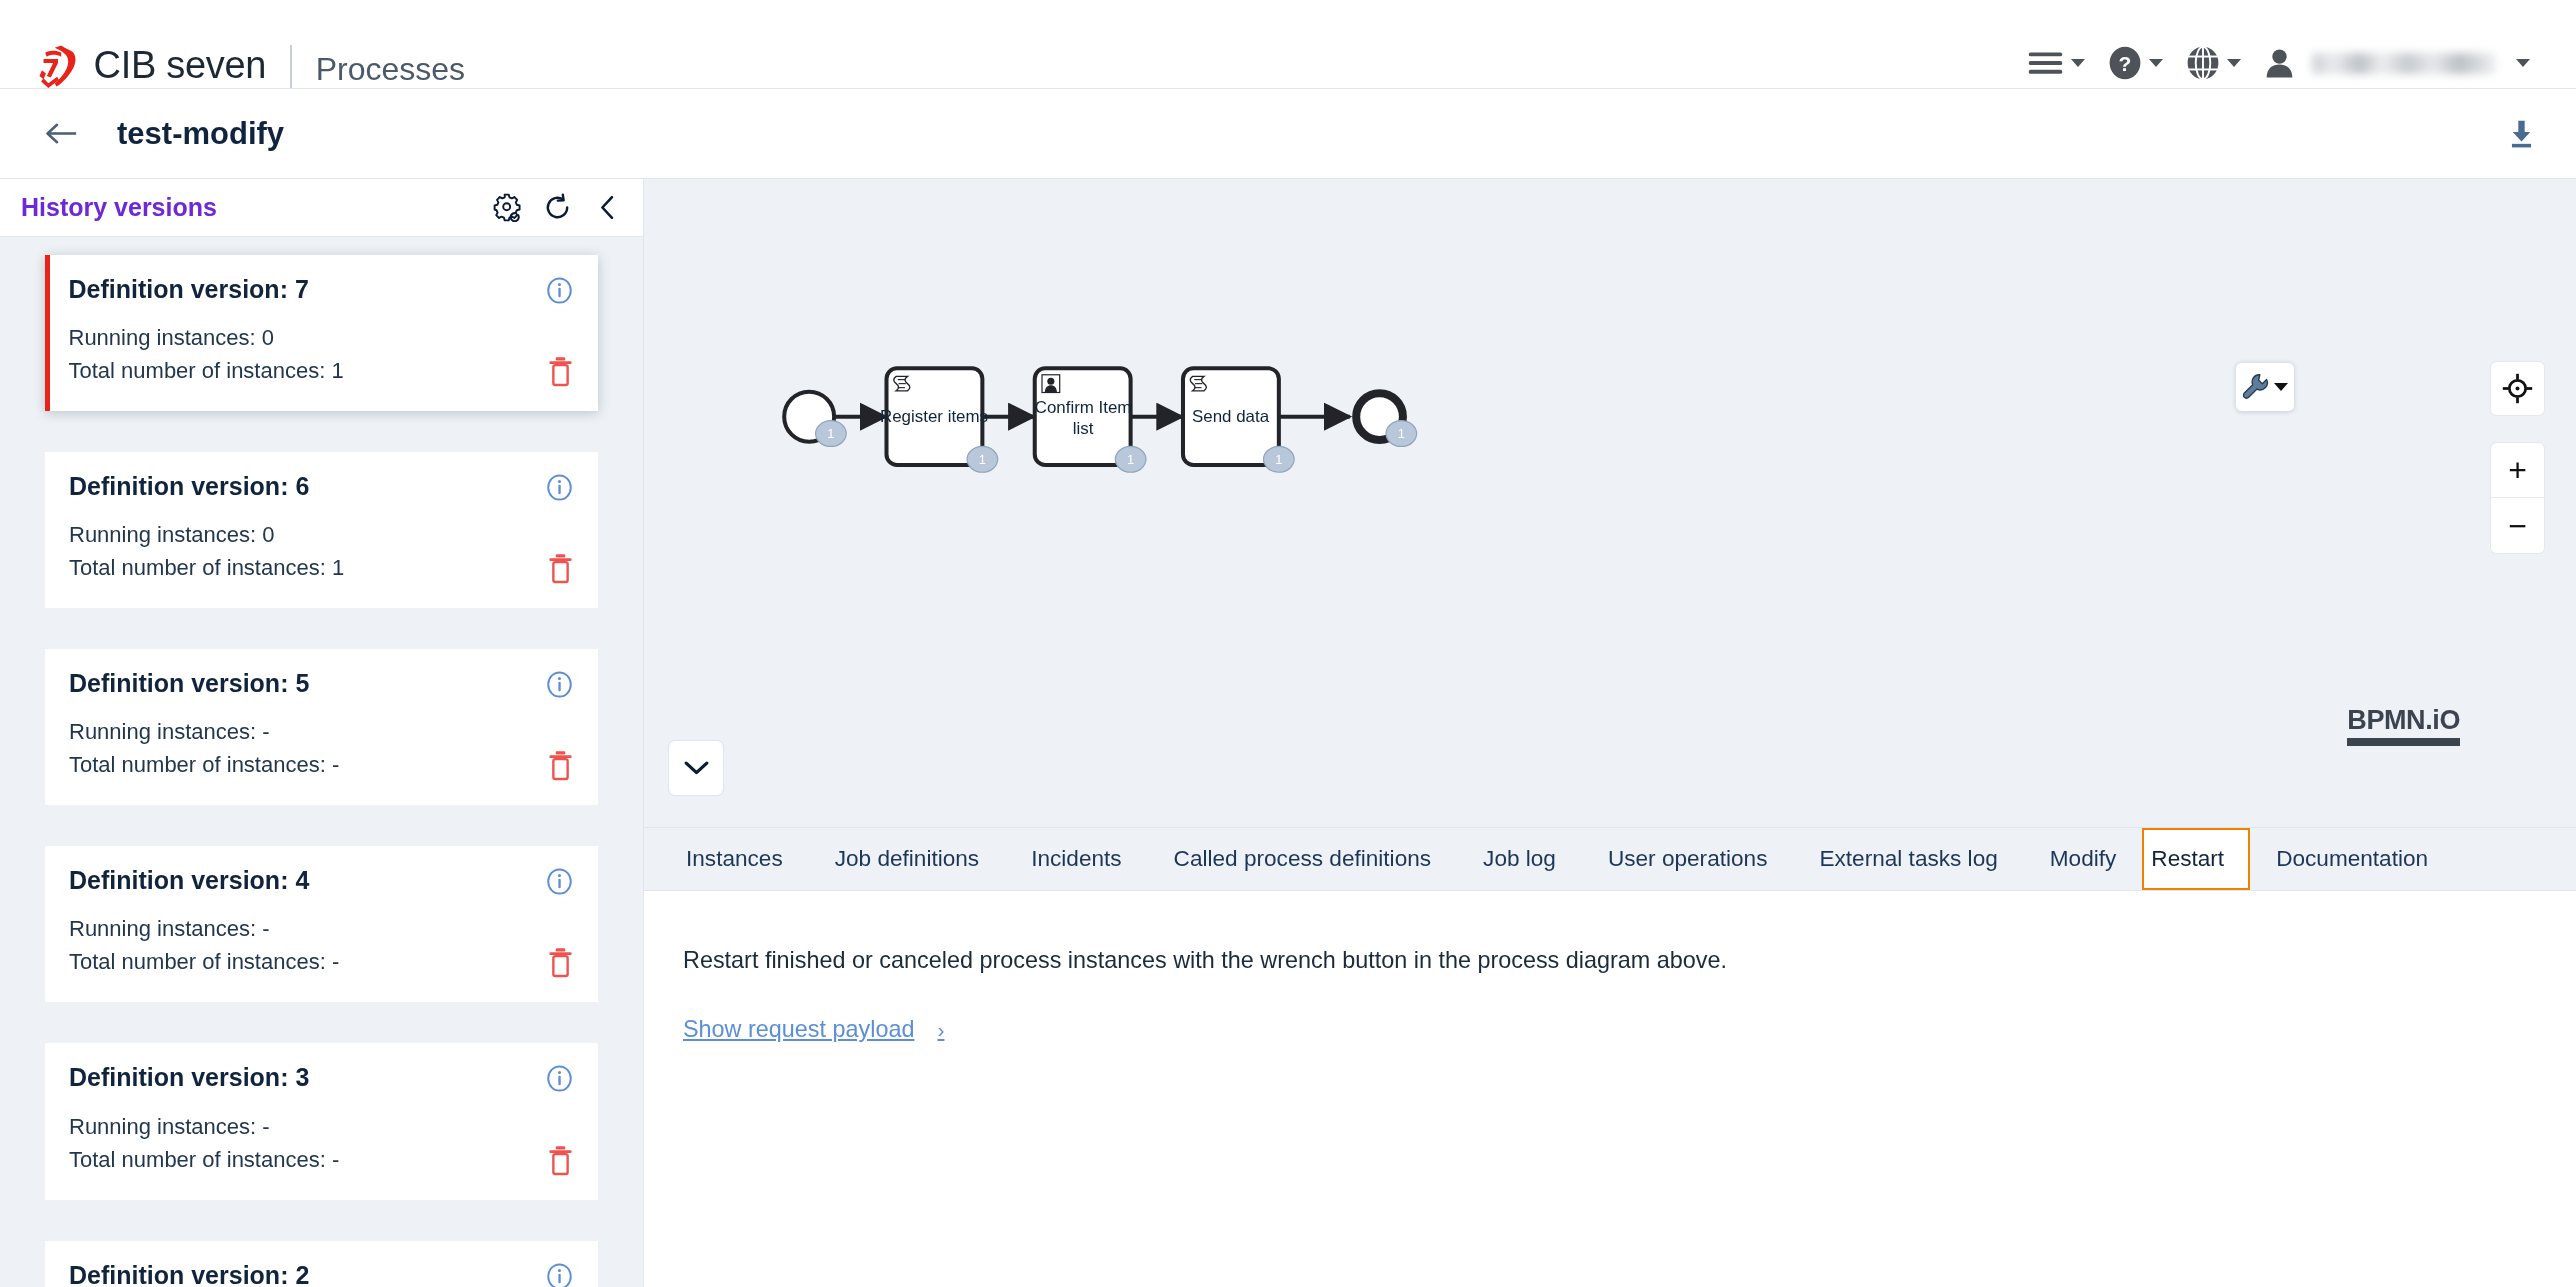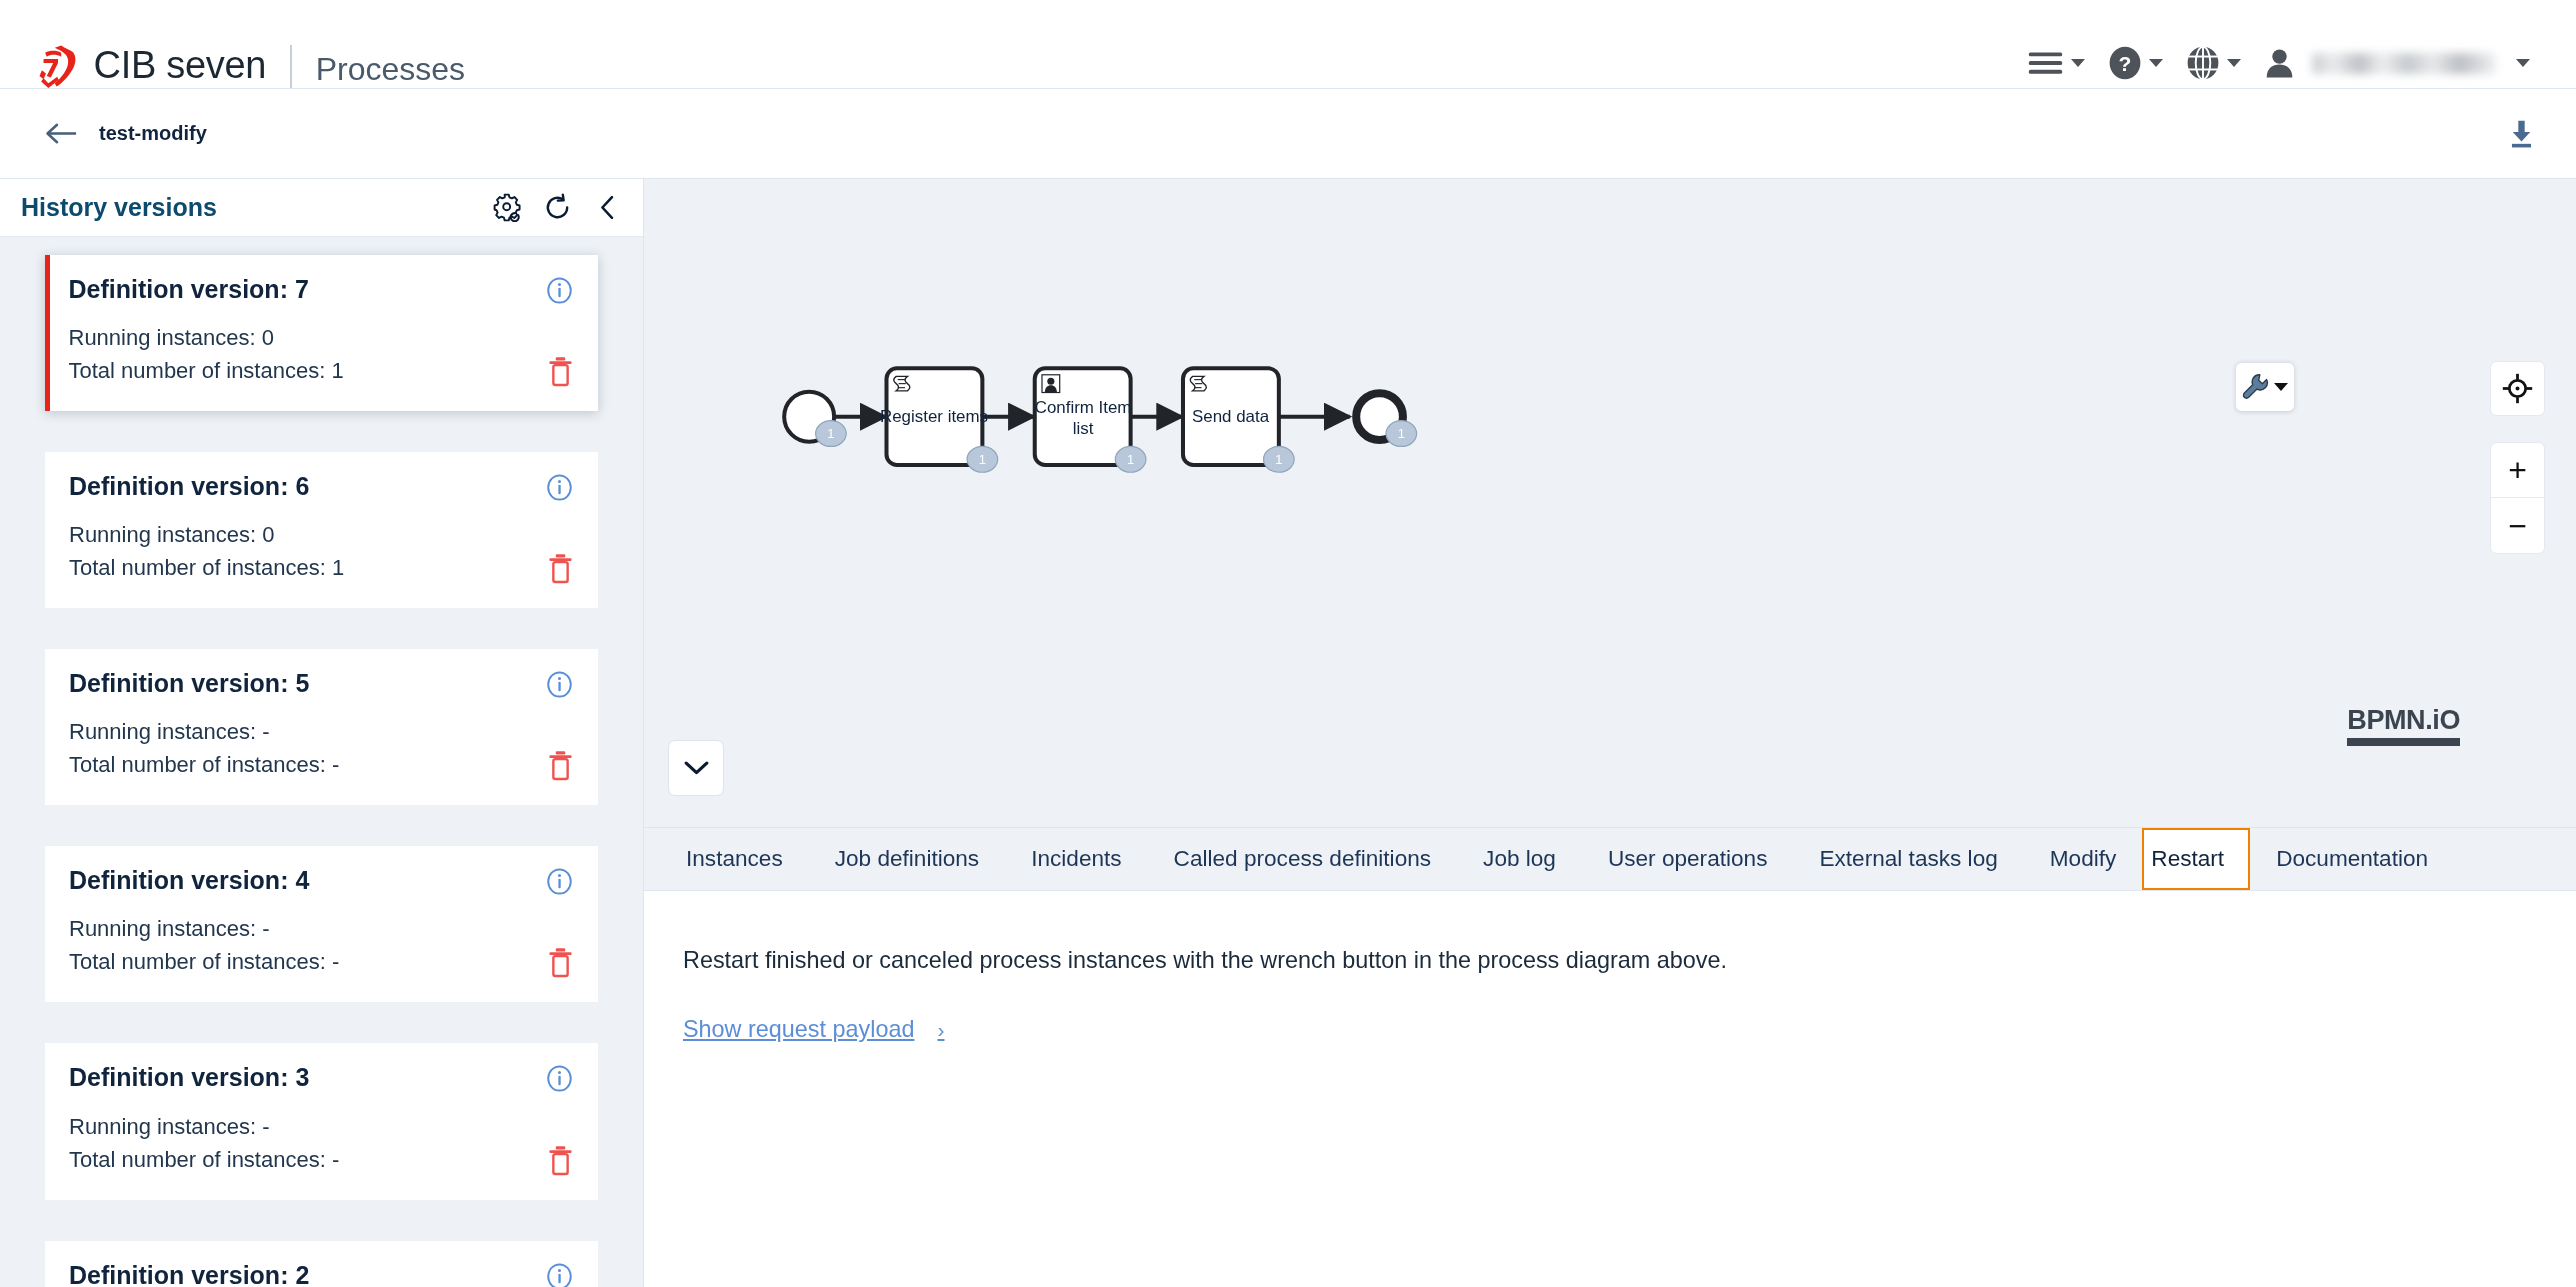--- a/index.html
+++ b/index.html
@@ -62,22 +62,22 @@
     height: 90px; background: #ffffff;
     border-bottom: 0.8px solid #dfe6ee;
     display: flex; align-items: center;
     padding: 0 35px 0 42px;
   }
   .back-arrow {
     width: 37px; height: 37px; cursor: pointer; flex: 0 0 auto;
     display:flex; align-items:center; justify-content:center;
   }
   .crumb-title {
-    font-size: 20px; font-weight: 700; color: #10243e;
-    margin-left: 20px; white-space: nowrap;
+    font-size: 31px; font-weight: 700; color: #10243e;
+    margin-left: 38px; white-space: nowrap;
   }
   .dl-btn { margin-left: auto; width: 39px; height: 39px; cursor:pointer;
             display:flex; align-items:center; justify-content:center; }
 
   
   .body-wrap { display: flex; height: calc(1287px - 89px - 90px); }
 
   
   .sidebar {
     width: 644px; flex: 0 0 644px;
@@ -86,21 +86,21 @@
     display: flex; flex-direction: column;
     overflow: hidden;
   }
   .sidebar-head {
     height: 58px; background: #ffffff;
     border-bottom: 0.8px solid #e3e9ef;
     display: flex; align-items: center;
     padding: 0 21px 0 21px;
     flex: 0 0 58px;
   }
-  .sidebar-title { font-size: 25px; font-weight: 700; color: #0c4a6e; white-space: nowrap;}
+  .sidebar-title { font-size: 25px; font-weight: 700; color: #6d28d9; white-space: nowrap;}
   .sidebar-head-actions { margin-left: auto; display:flex; align-items:center; gap: 21px; }
   .sh-icon { width: 29px; height: 29px; cursor:pointer; display:flex; align-items:center; justify-content:center; }
 
   .version-list { flex: 1 1 auto; padding: 17.7px 0 0 0; overflow: hidden; }
   .vcard {
     position: relative;
     background: #ffffff;
     margin: 0 45px 41px 45px;
     padding: 21px 27px 24px 24px;
     cursor: pointer;

